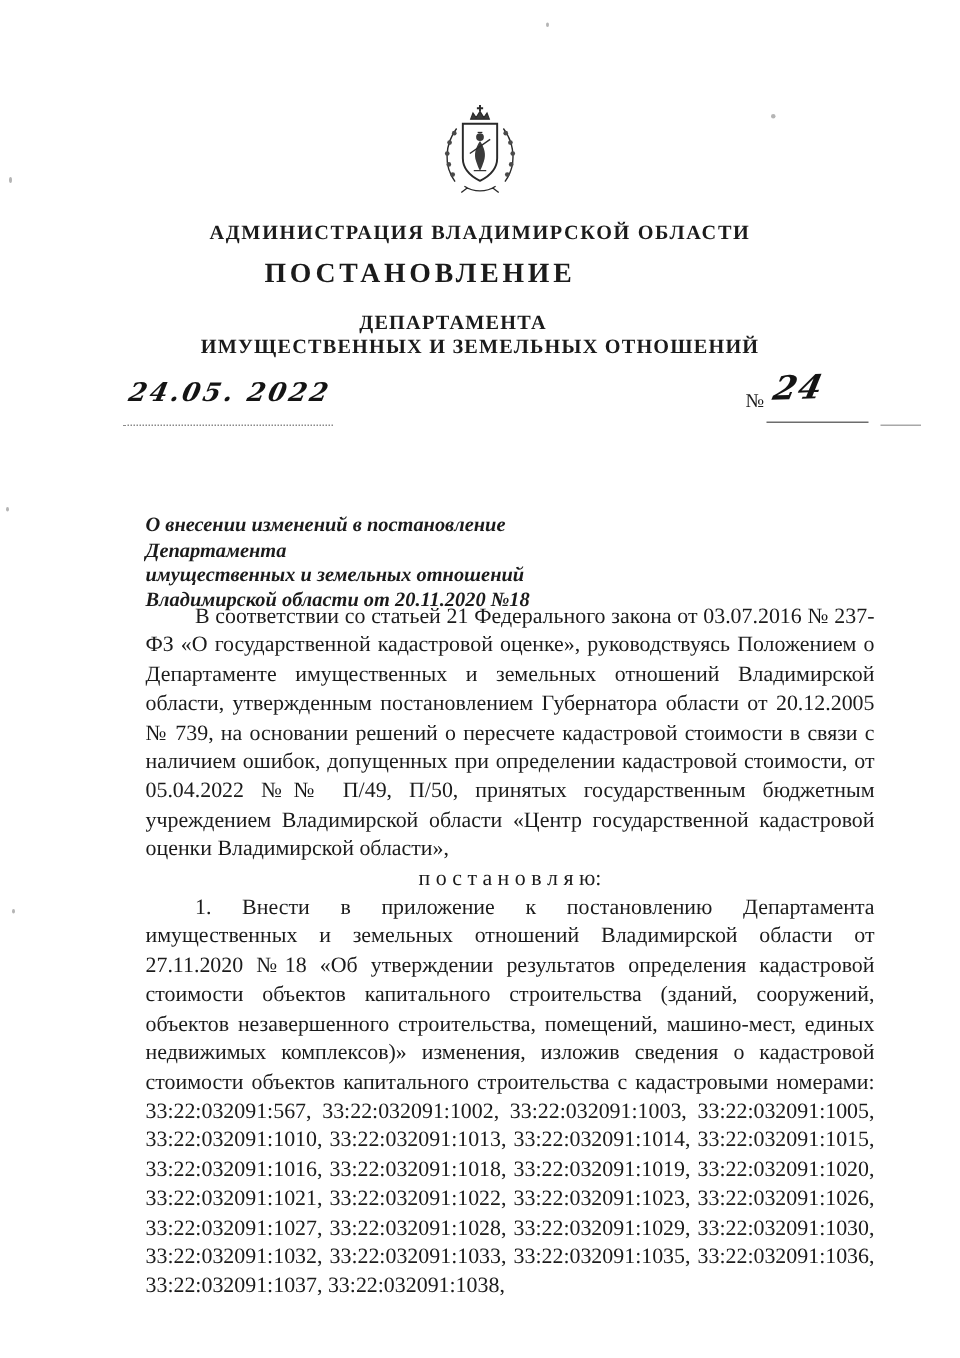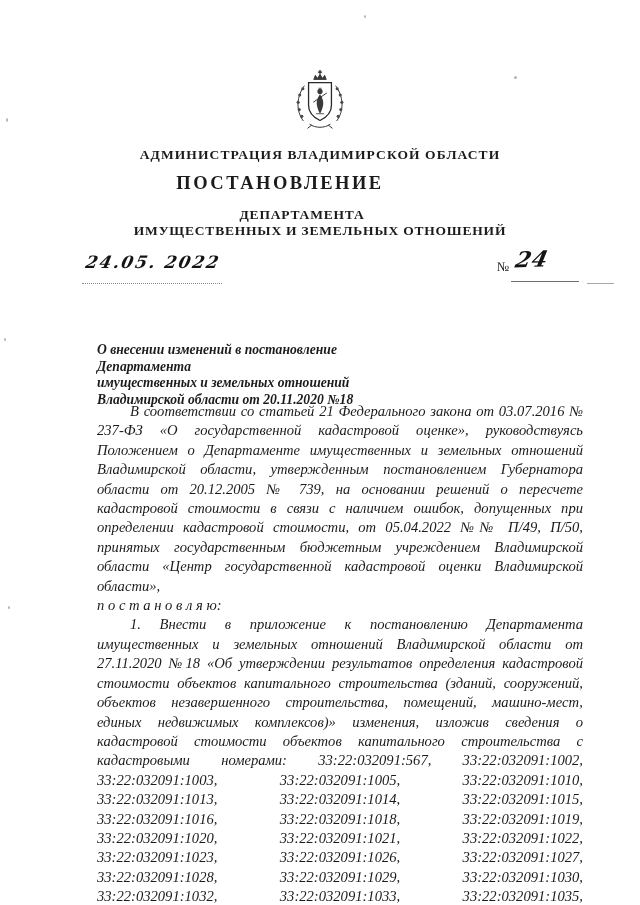--- a/index.html
+++ b/index.html
@@ -81,23 +81,23 @@
     font-style:italic;font-weight:bold;
     font-size:13.6px;line-height:16.6px;
     white-space:pre-line;
   }
   
   .body-text{
     position:absolute;left:97px;top:402px;width:486px;
     font-size:14.6px;line-height:19.4px;
     text-align:justify;
   }
-  .body-text p{margin:0;font-style:italic;}
+  .body-text p{margin:0;}
   .indent{text-indent:33px;}
-  .resolve-line{text-align:left;}
+  .resolve-line{text-align:center;}
   
   .speck{position:absolute;background:#b5b5b5;border-radius:50%;}
   .s1{left:364px;top:15px;width:2px;height:3px;}
   .s2{left:514px;top:76px;width:3px;height:3px;}
   .s3{left:6px;top:118px;width:2px;height:4px;}
   .s4{left:4px;top:338px;width:2px;height:3px;}
   .s5{left:8px;top:606px;width:2px;height:3px;}
 </style>
 </head>
 <body>

